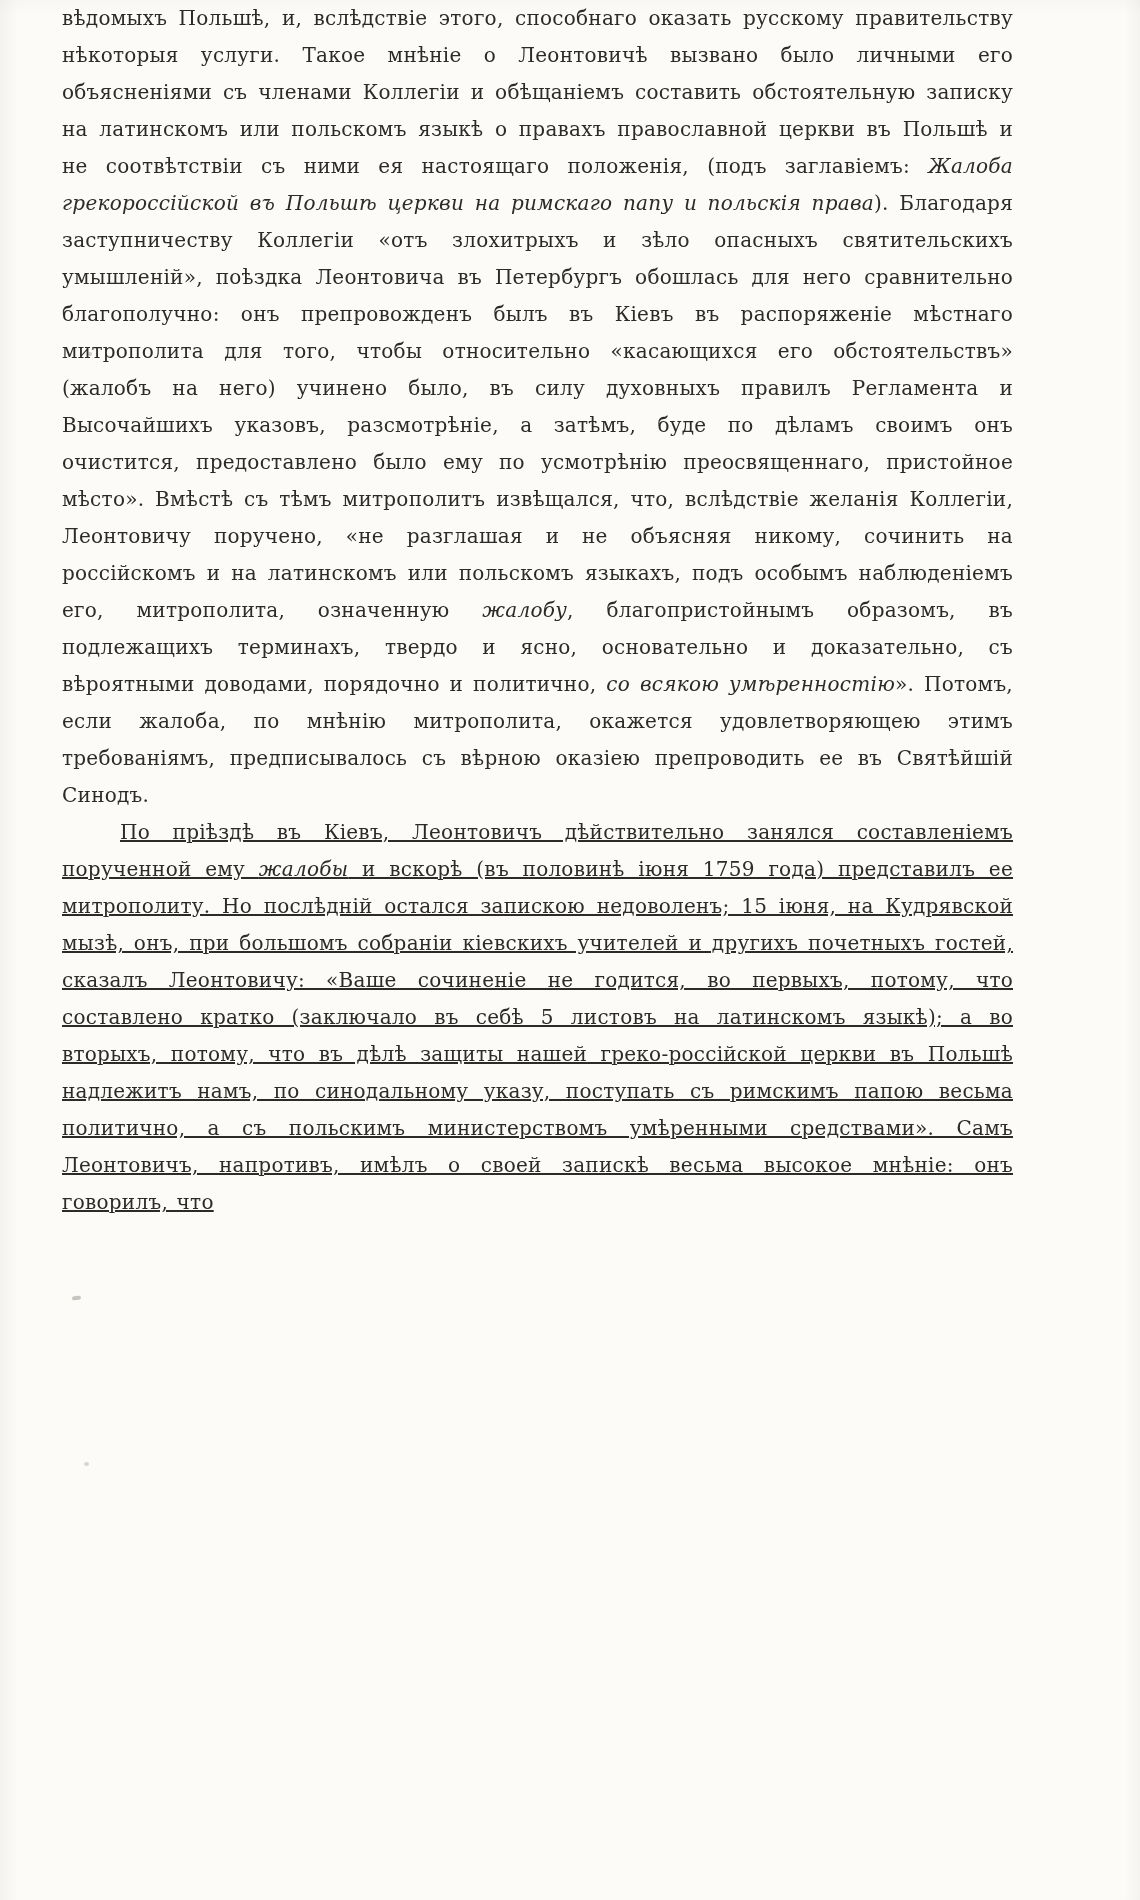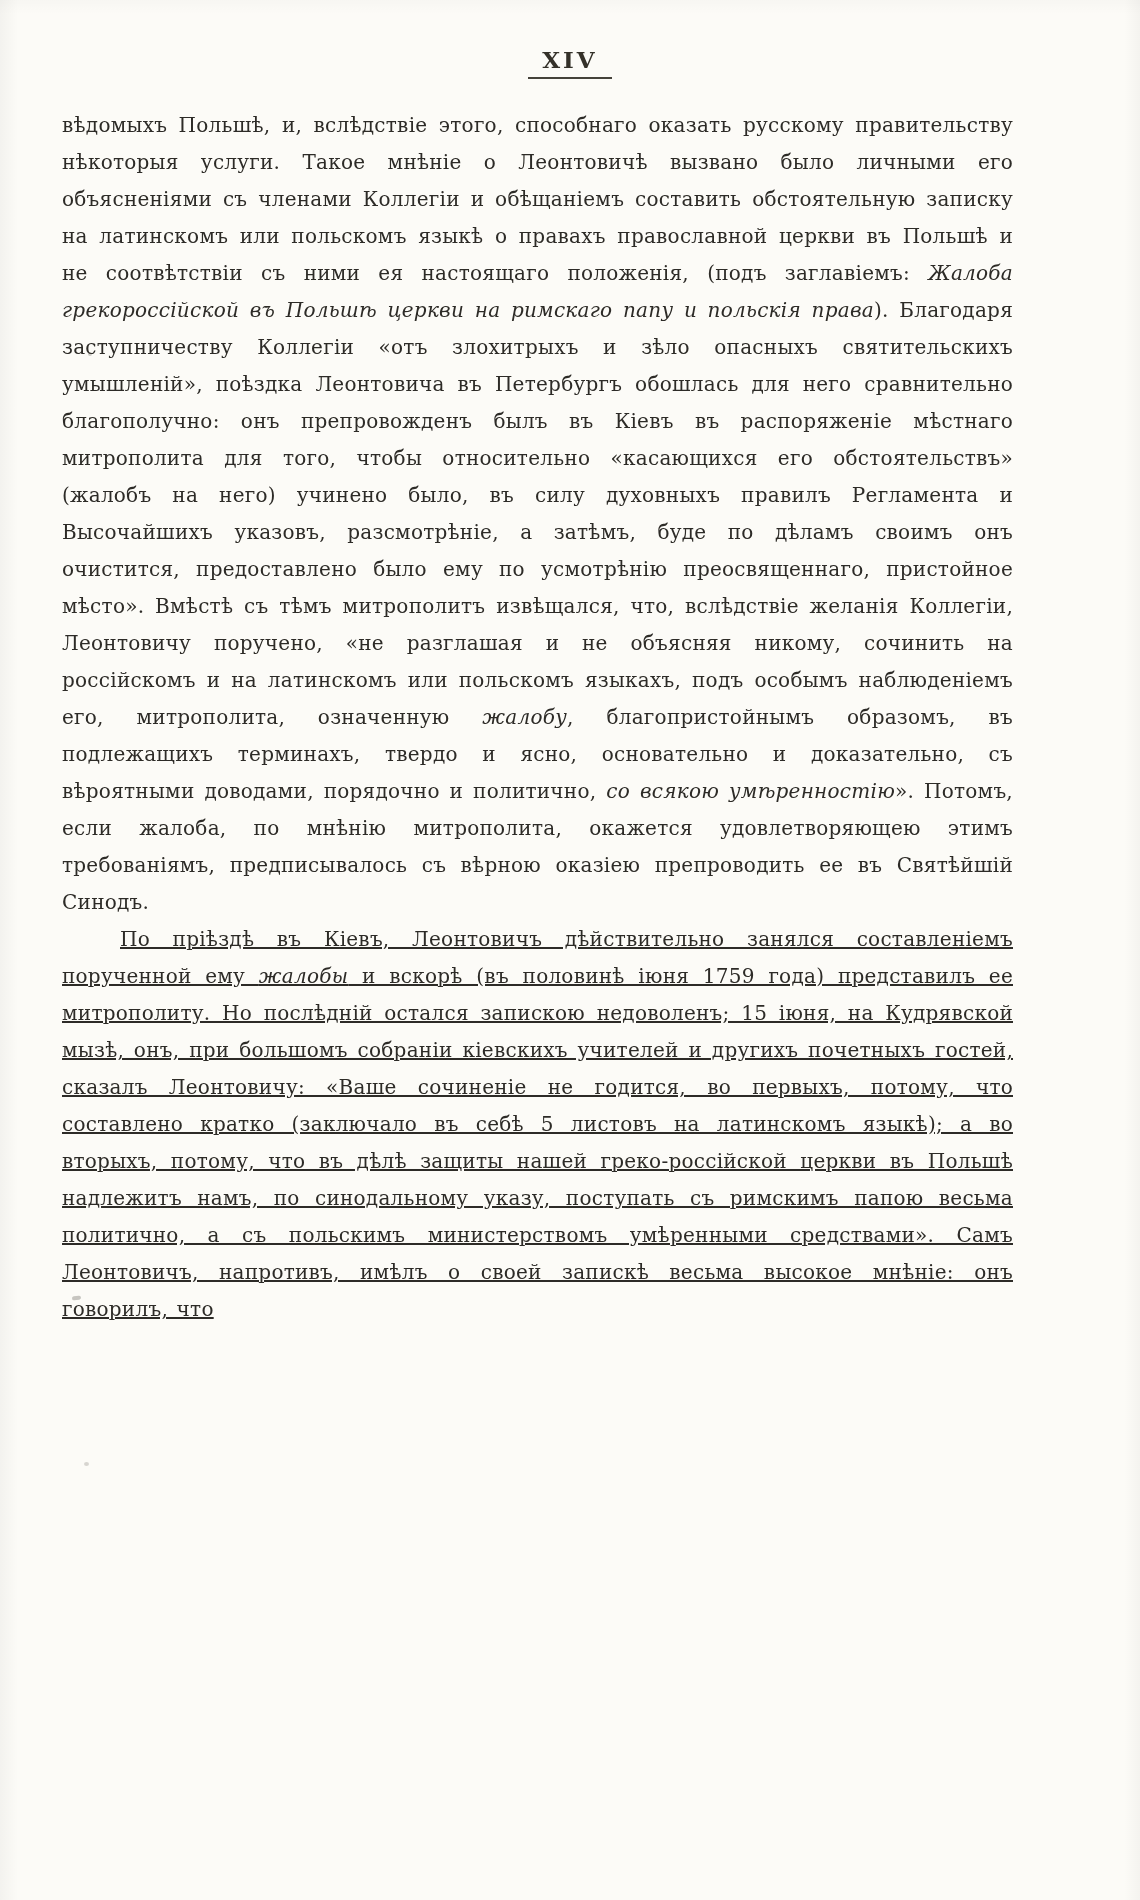--- a/index.html
+++ b/index.html
@@ -65,23 +65,20 @@
   }
   .speck-1 { left: 72px; top: 1296px; width: 9px; height: 4px; transform: rotate(-8deg); opacity: .5; }
   .speck-2 { left: 88px; top: 352px;  width: 4px; height: 4px; border-radius: 50%; opacity: .45; }
   .speck-3 { left: 84px; top: 1462px; width: 5px; height: 4px; border-radius: 50%; opacity: .35; }
 </style>
 </head>
 <body>
 
 <div class="page">
 
-  <div class="header">
-    <span class="pagenum">XIV</span>
-  </div>
 
   <div class="text-block">
 
     <p class="para"><span>вѣдомыхъ Польшѣ, и, вслѣдствіе этого, способнаго оказать русскому правительству нѣкоторыя услуги. Такое мнѣніе о Леонтовичѣ вызвано было личными его объясненіями съ членами Коллегіи и обѣщаніемъ составить обстоятельную записку на латинскомъ или польскомъ языкѣ о правахъ православной церкви въ Польшѣ и не соотвѣтствіи съ ними ея настоящаго положенія, (подъ заглавіемъ: </span><span class="italic">Жалоба грекороссійской въ Польшѣ церкви на римскаго папу и польскія права</span><span>). Благодаря заступничеству Коллегіи «отъ злохитрыхъ и зѣло опасныхъ святительскихъ умышленій», поѣздка Леонтовича въ Петербургъ обошлась для него сравнительно благополучно: онъ препровожденъ былъ въ Кіевъ въ распоряженіе мѣстнаго митрополита для того, чтобы относительно «касающихся его обстоятельствъ» (жалобъ на него) учинено было, въ силу духовныхъ правилъ Регламента и Высочайшихъ указовъ, разсмотрѣніе, а затѣмъ, буде по дѣламъ своимъ онъ очистится, предоставлено было ему по усмотрѣнію преосвященнаго, пристойное мѣсто». Вмѣстѣ съ тѣмъ митрополитъ извѣщался, что, вслѣдствіе желанія Коллегіи, Леонтовичу поручено, «не разглашая и не объясняя никому, сочинить на россійскомъ и на латинскомъ или польскомъ языкахъ, подъ особымъ наблюденіемъ его, митрополита, означенную </span><span class="italic">жалобу</span><span>, благопристойнымъ образомъ, въ подлежащихъ терминахъ, твердо и ясно, основательно и доказательно, съ вѣроятными доводами, порядочно и политично, </span><span class="italic">со всякою умѣренностію</span><span>». Потомъ, если жалоба, по мнѣнію митрополита, окажется удовлетворяющею этимъ требованіямъ, предписывалось съ вѣрною оказіею препроводить ее въ Святѣйшій Синодъ.</span></p>
 
     <p class="para indent"><span>По пріѣздѣ въ Кіевъ, Леонтовичъ дѣйствительно занялся составленіемъ порученной ему </span><span class="italic">жалобы</span><span> и вскорѣ (въ половинѣ іюня 1759 года) представилъ ее митрополиту. Но послѣдній остался запискою недоволенъ; 15 іюня, на Кудрявской мызѣ, онъ, при большомъ собраніи кіевскихъ учителей и другихъ почетныхъ гостей, сказалъ Леонтовичу: «Ваше сочиненіе не годится, во первыхъ, потому, что составлено кратко (заключало въ себѣ 5 листовъ на латинскомъ языкѣ); а во вторыхъ, потому, что въ дѣлѣ защиты нашей греко-россійской церкви въ Польшѣ надлежитъ намъ, по синодальному указу, поступать съ римскимъ папою весьма политично, а съ польскимъ министерствомъ умѣренными средствами». Самъ Леонтовичъ, напротивъ, имѣлъ о своей запискѣ весьма высокое мнѣніе: онъ говорилъ, что</span></p>
 
   </div>
 
   <div class="speck speck-1"></div>

